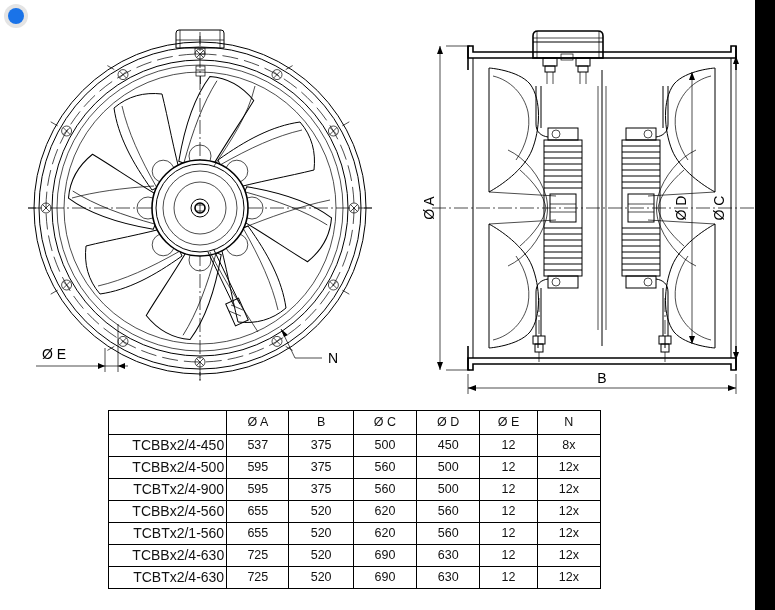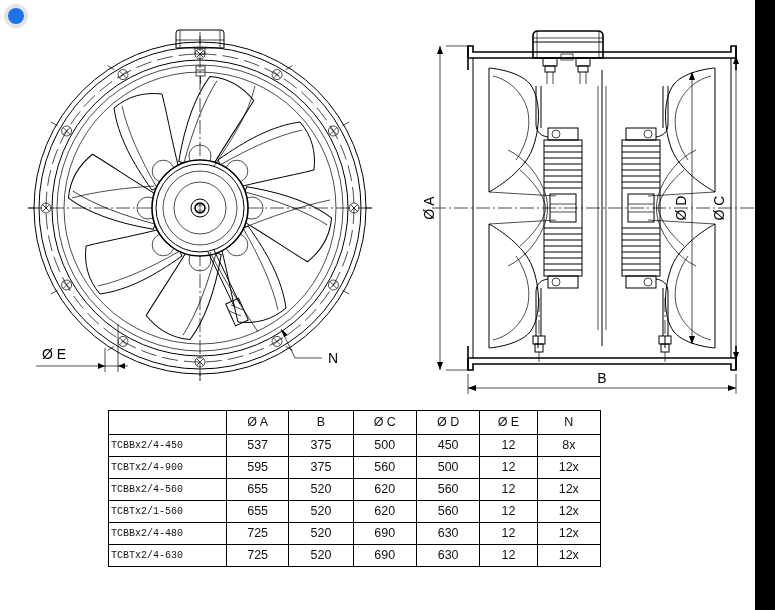--- a/index.html
+++ b/index.html
@@ -72,23 +72,22 @@
     border: 1px solid #000000;
     height: 21px;
     line-height: 21px;
     padding: 0 2px;
     text-align: center;
     font-weight: normal;
     background: #ffffff;
   }
   table.spec th.first-col, table.spec td.first-col {
     width: 114px;
-    text-align: left;
-    font-size: 10px;
-    font-family: Liberation Mono, monospace;
+    text-align: right;
+    font-size: 14px;
   }
   table.spec th {
     height: 23px;
     line-height: 23px;
     font-size: 12.5px;
   }
   table.spec col.c-a { width: 63px; }
   table.spec col.c-b { width: 65px; }
   table.spec col.c-c { width: 64px; }
   table.spec col.c-d { width: 64px; }
@@ -522,20 +521,29 @@
         <tr>
           <td class="first-col">TCBBx2/4-450</td>
           <td>537</td>
           <td>375</td>
           <td>500</td>
           <td>450</td>
           <td>12</td>
           <td>8x</td>
         </tr>
         <tr>
+          <td class="first-col">TCBBx2/4-500</td>
+          <td>595</td>
+          <td>375</td>
+          <td>560</td>
+          <td>500</td>
+          <td>12</td>
+          <td>12x</td>
+        </tr>
+        <tr>
           <td class="first-col">TCBTx2/4-900</td>
           <td>595</td>
           <td>375</td>
           <td>560</td>
           <td>500</td>
           <td>12</td>
           <td>12x</td>
         </tr>
         <tr>
           <td class="first-col">TCBBx2/4-560</td>
@@ -549,21 +557,21 @@
         <tr>
           <td class="first-col">TCBTx2/1-560</td>
           <td>655</td>
           <td>520</td>
           <td>620</td>
           <td>560</td>
           <td>12</td>
           <td>12x</td>
         </tr>
         <tr>
-          <td class="first-col">TCBBx2/4-480</td>
+          <td class="first-col">TCBBx2/4-630</td>
           <td>725</td>
           <td>520</td>
           <td>690</td>
           <td>630</td>
           <td>12</td>
           <td>12x</td>
         </tr>
         <tr>
           <td class="first-col">TCBTx2/4-630</td>
           <td>725</td>

